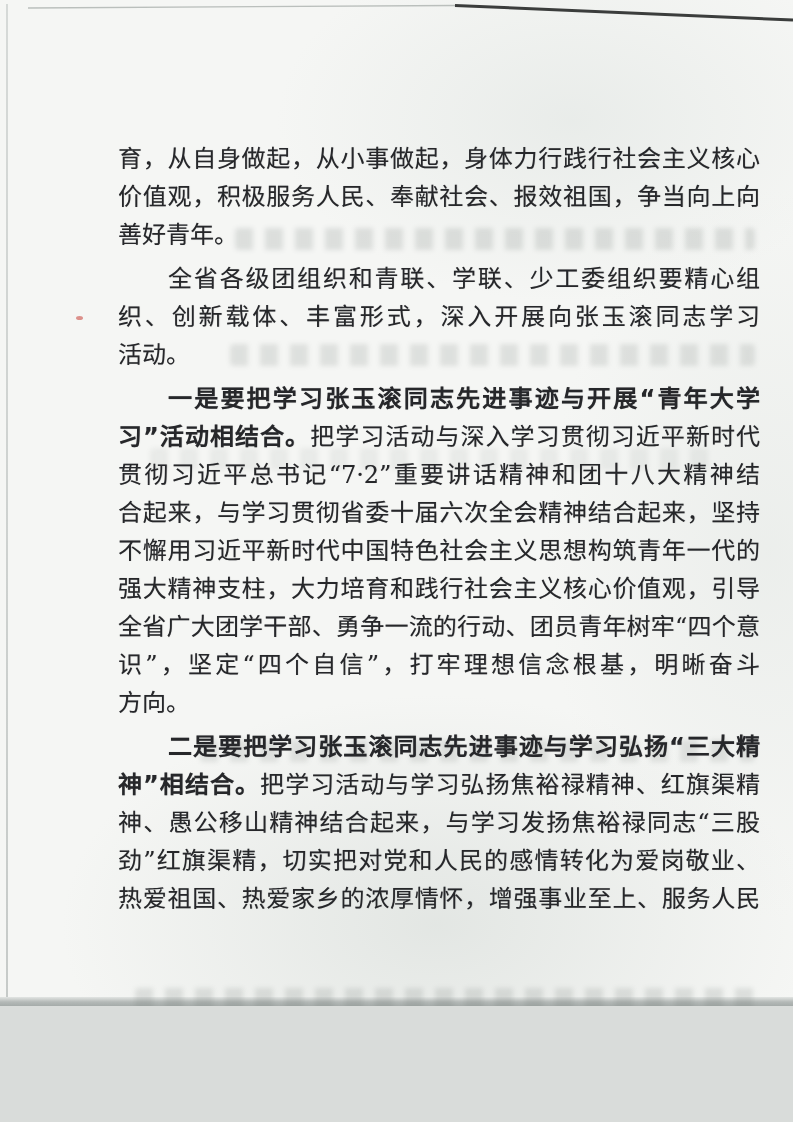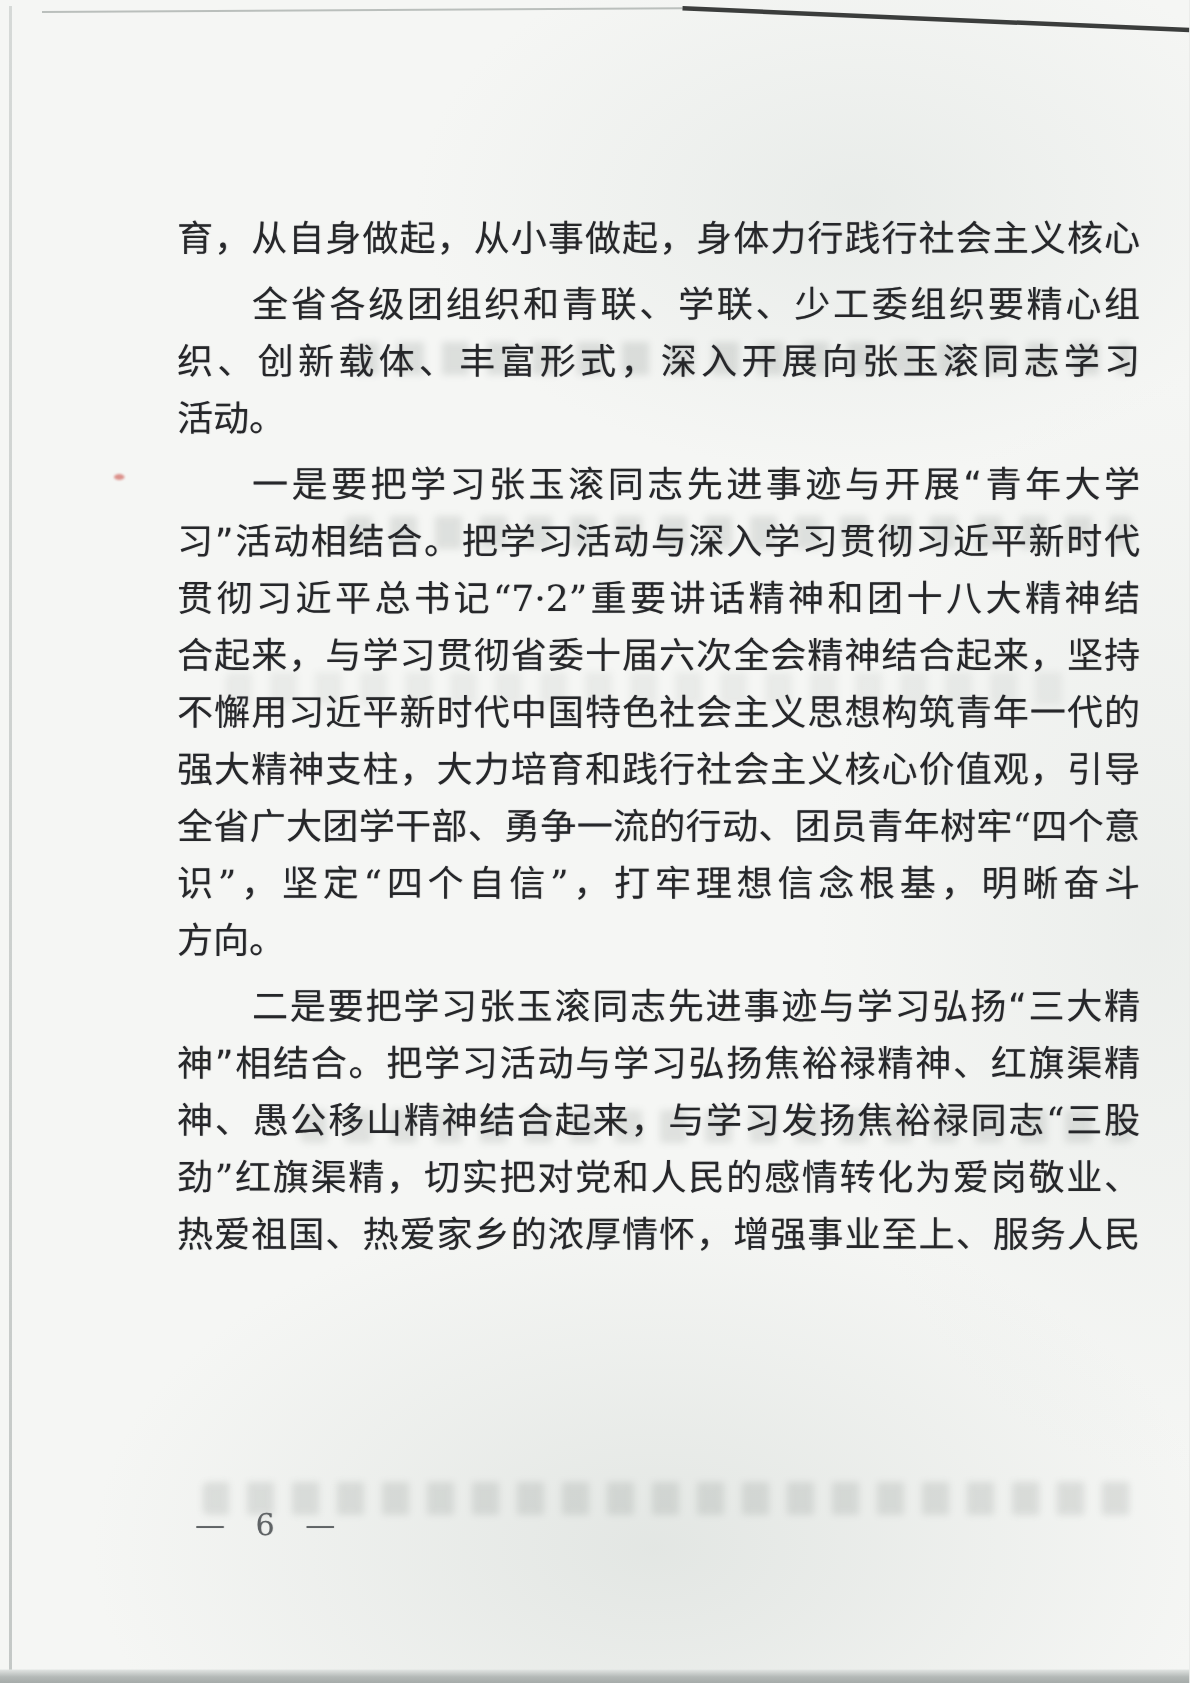--- a/index.html
+++ b/index.html
@@ -1,21 +1,21 @@
 <!DOCTYPE html>
 <html lang="zh-CN" style="--ink: #26272a; --pagenum: #5f6365;"><head>
 <meta charset="utf-8">
 <style>
   html, body { margin: 0; padding: 0; }
   body { background: #d9dcda; }
 
   .scan {
     position: relative;
     width: 793px;
-    height: 1122px;
+    height: 1006px;
     overflow: hidden;
     background:
       radial-gradient(ellipse 420px 260px at 72% 12%, rgba(223,228,225,0.55), transparent 70%),
       radial-gradient(ellipse 520px 320px at 55% 92%, rgba(209,215,211,0.50), transparent 72%),
       radial-gradient(ellipse 320px 520px at 97% 55%, rgba(228,232,229,0.55), transparent 70%),
       #f5f6f4;
     font-family: "DejaVu Serif", "Liberation Serif", serif;
   }
 
   
@@ -36,21 +36,21 @@
   }
   .line {
     font-size: 24px; line-height: 38px; height: 38px;
     text-align: justify; text-align-last: justify; text-justify: inter-character;
     text-shadow: 0.3px 0.3px 0.7px rgba(30,30,35,0.35);
   }
   .line.short { text-align-last: left; }
   .line.indent { padding-left: 50px; }
   .line.para { margin-top: 6px; }
   .seg-bold {
-    font-weight: 400;
+    font-weight: 700;
     font-family: "DejaVu Sans", "Liberation Sans", sans-serif;
   }
 
   
   .footer {
     position: absolute; left: 130px; top: 1004px;
     font-size: 20px; color: var(--pagenum, #5f6365);
     letter-spacing: 2px; word-spacing: 10px;
     text-shadow: 0.3px 0.3px 0.6px rgba(60,60,65,0.3);
   }
@@ -85,20 +85,22 @@
   <div class="ghost" style="left:230px; top:344px; width:525px; opacity:.42;"></div>
   <div class="ghost" style="left:150px; top:448px; width:560px; opacity:.22;"></div>
   <div class="ghost" style="left:200px; top:740px; width:555px; opacity:.40;"></div>
   <div class="ghost" style="left:135px; top:988px; width:620px; opacity:.42;"></div>
 
   <div class="speck speck-red" style="left:76px;  top:316px;"></div>
   <div class="speck speck-gray" style="left:738px; top:198px;"></div>
 
   <main class="doc-body" id="doc-body">
       <div class="line"><span class="seg-reg">育，从自身做起，从小事做起，身体力行践行社会主义核心</span></div>
+      <div class="line"><span class="seg-reg">价值观，积极服务人民、奉献社会、报效祖国，争当向上向</span></div>
+      <div class="line short"><span class="seg-reg">善好青年。</span></div>
       <div class="line para indent"><span class="seg-reg">全省各级团组织和青联、学联、少工委组织要精心组</span></div>
       <div class="line"><span class="seg-reg">织、创新载体、丰富形式，深入开展向张玉滚同志学习</span></div>
       <div class="line short"><span class="seg-reg">活动。</span></div>
       <div class="line para indent"><span class="seg-bold">一是要把学习张玉滚同志先进事迹与开展“青年大学</span></div>
       <div class="line"><span class="seg-bold">习”活动相结合。</span><span class="seg-reg">把学习活动与深入学习贯彻习近平新时代</span></div>
       <div class="line"><span class="seg-reg">贯彻习近平总书记“7·2”重要讲话精神和团十八大精神结</span></div>
       <div class="line"><span class="seg-reg">合起来，与学习贯彻省委十届六次全会精神结合起来，坚持</span></div>
       <div class="line"><span class="seg-reg">不懈用习近平新时代中国特色社会主义思想构筑青年一代的</span></div>
       <div class="line"><span class="seg-reg">强大精神支柱，大力培育和践行社会主义核心价值观，引导</span></div>
       <div class="line"><span class="seg-reg">全省广大团学干部、勇争一流的行动、团员青年树牢“四个意</span></div>

